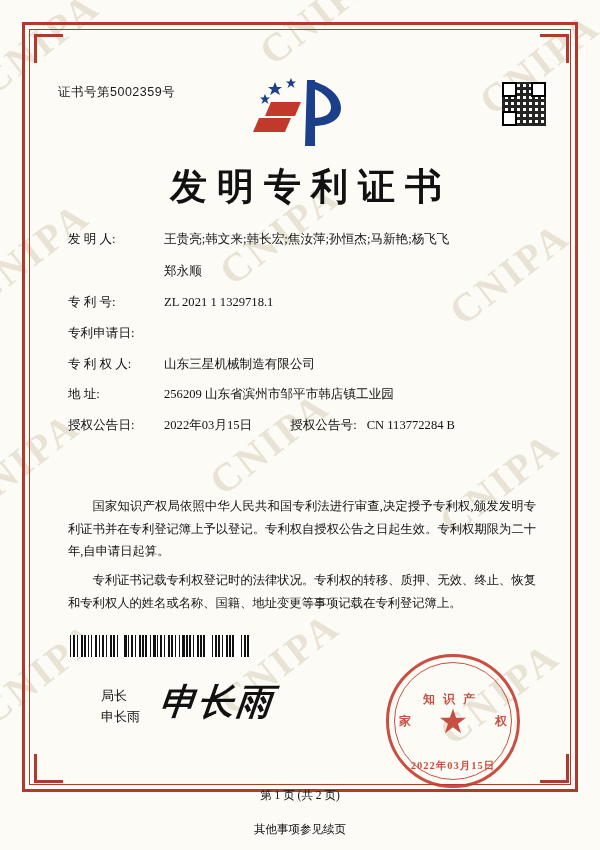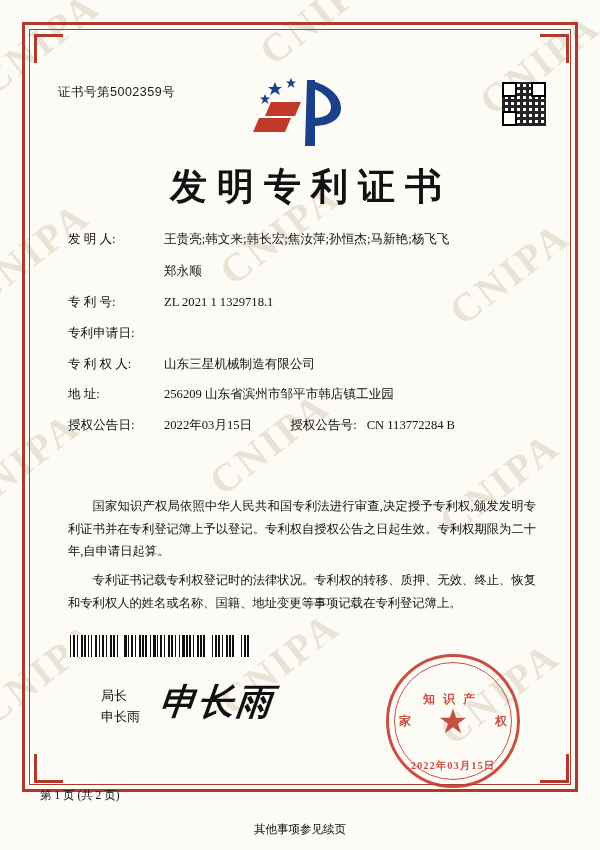--- a/index.html
+++ b/index.html
@@ -281,21 +281,21 @@
     font-size: 12px;
   }
   .seal .side-l { left: 10px; }
   .seal .side-r { right: 10px; }
 
   
   .page-num {
     position: absolute;
     left: 0; right: 0;
     top: 748px;
-    text-align: left;
+    text-align: center;
     font-family: "Liberation Serif", serif;
     font-size: 11.5px;
     color: #111;
   }
 
   
   .bottom-note {
     position: absolute;
     left: 0; right: 0;
     top: 822px;

